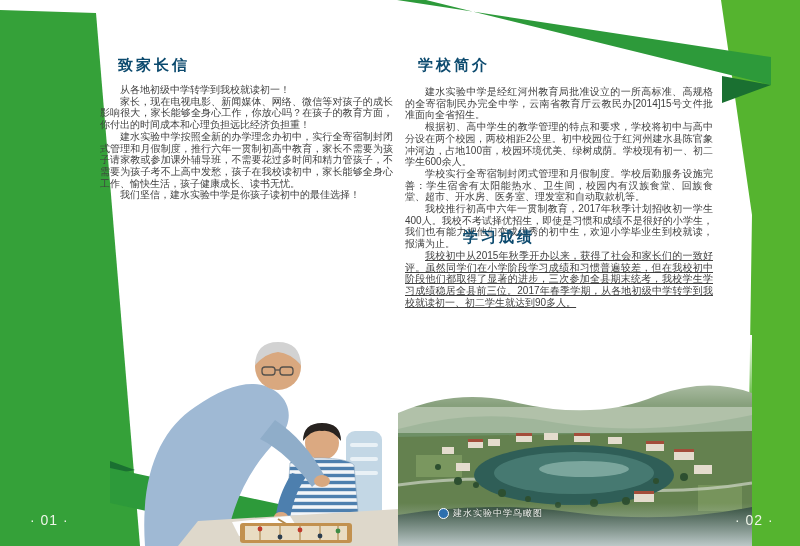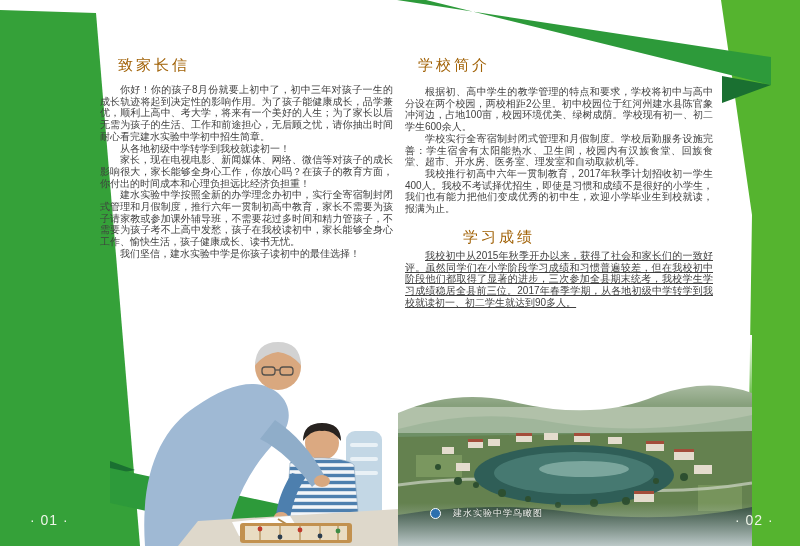--- a/index.html
+++ b/index.html
@@ -1,26 +1,26 @@
 <!DOCTYPE html>
 <html><head>
 <meta charset="utf-8">
 <style>
   html,body{margin:0;padding:0;background:#ffffff;}
   .canvas{position:relative;width:800px;height:546px;overflow:hidden;background:#ffffff;
           font-family:"Liberation Sans","DejaVu Sans",sans-serif;}
   .shapes{position:absolute;left:0;top:0;width:800px;height:546px;}
-  .section-title{position:absolute;color:#a16207;font-family:"Liberation Serif","DejaVu Serif",serif;
-          font-weight:normal;font-size:15px;letter-spacing:3px;}
+  .section-title{position:absolute;color:#0c4a6e;font-family:"Liberation Serif","DejaVu Serif",serif;
+          font-weight:bold;font-size:15px;letter-spacing:3px;}
   .body-block{position:absolute;color:#3f3f3f;font-size:10px;line-height:11.7px;text-align:justify;}
   .body-block p{margin:0;text-indent:2em;}
   .page-num{position:absolute;color:#eef5e8;font-size:14px;letter-spacing:1px;z-index:9;}
   .photo{position:absolute;}
   .photo svg{display:block;}
-  .caption{position:absolute;left:32px;top:172px;display:flex;align-items:center;gap:12px;z-index:5;}
+  .caption{position:absolute;left:40px;top:172px;display:flex;align-items:center;gap:4px;z-index:5;}
   .caption .logo{width:11px;height:11px;border-radius:50%;background:#2c6fae;
           border:1.5px solid #ffffff;box-sizing:border-box;display:inline-block;}
   .caption .cap-text{color:#f2f5f0;font-size:9px;letter-spacing:1px;text-shadow:0 0 2px rgba(0,0,0,.6);}
 </style>
 </head>
 <body>
 
 <div class="canvas">
 
   <svg class="shapes" viewBox="0 0 800 546">
@@ -32,21 +32,20 @@
     <polygon points="397,0 771,57 771,85 426,0" fill="#2d9a3a"></polygon>
     <polygon points="722,76 771,85 722,103" fill="#1a7031"></polygon>
 
     <polygon points="110,461 135,470 110,475" fill="#1a7031"></polygon>
     <polygon points="110,468 700,594 700,632 110,503" fill="#2d9a3a"></polygon>
   </svg>
 
   <div class="section-title" style="left:118px;top:56px;">致家长信</div>
 
   <div class="body-block" style="left:100px;top:84px;width:293px;">
-    <p>你好！你的孩子8月份就要上初中了，初中三年对孩子一生的成长轨迹将起到决定性的影响作用。为了孩子能健康成长，品学兼优，顺利上高中、考大学，将来有一个美好的人生；为了家长以后无需为孩子的生活、工作和前途担心，无后顾之忧，请你抽出时间耐心看完建水实验中学初中招生简章。</p>
     <p>从各地初级中学转学到我校就读初一！</p>
     <p>家长，现在电视电影、新闻媒体、网络、微信等对孩子的成长影响很大，家长能够全身心工作，你放心吗？在孩子的教育方面，你付出的时间成本和心理负担远比经济负担重！</p>
     <p>建水实验中学按照全新的办学理念办初中，实行全寄宿制封闭式管理和月假制度，推行六年一贯制初高中教育，家长不需要为孩子请家教或参加课外辅导班，不需要花过多时间和精力管孩子，不需要为孩子考不上高中发愁，孩子在我校读初中，家长能够全身心工作、愉快生活，孩子健康成长、读书无忧。</p>
     <p>我们坚信，建水实验中学是你孩子读初中的最佳选择！</p>
   </div>
 
   <div class="photo" style="left:140px;top:325px;width:260px;height:221px;">
     <svg width="260" height="221" viewBox="0 0 260 221">
       <defs>
         <pattern id="stripes" width="6" height="7" patternUnits="userSpaceOnUse">
@@ -103,20 +102,21 @@
         </g>
       </g>
     </svg>
   </div>
 
   <div class="page-num" style="left:30px;top:512px;">· 01 ·</div>
 
   <div class="section-title" style="left:418px;top:56px;">学校简介</div>
 
   <div class="body-block" style="left:405px;top:86px;width:308px;">
+    <p>建水实验中学是经红河州教育局批准设立的一所高标准、高规格的全寄宿制民办完全中学，云南省教育厅云教民办[2014]15号文件批准面向全省招生。</p>
     <p>根据初、高中学生的教学管理的特点和要求，学校将初中与高中分设在两个校园，两校相距2公里。初中校园位于红河州建水县陈官象冲河边，占地100亩，校园环境优美、绿树成荫。学校现有初一、初二学生600余人。</p>
     <p>学校实行全寄宿制封闭式管理和月假制度。学校后勤服务设施完善：学生宿舍有太阳能热水、卫生间，校园内有汉族食堂、回族食堂、超市、开水房、医务室、理发室和自动取款机等。</p>
     <p>我校推行初高中六年一贯制教育，2017年秋季计划招收初一学生400人。我校不考试择优招生，即使是习惯和成绩不是很好的小学生，我们也有能力把他们变成优秀的初中生，欢迎小学毕业生到校就读，报满为止。</p>
   </div>
 
   <div class="section-title" style="left:418px;top:228px;margin-left:45px;">学习成绩</div>
 
   <div class="body-block" style="left:405px;top:250px;width:308px;text-decoration:underline;">
     <p>我校初中从2015年秋季开办以来，获得了社会和家长们的一致好评。虽然同学们在小学阶段学习成绩和习惯普遍较差，但在我校初中阶段他们都取得了显著的进步，三次参加全县期末统考，我校学生学习成绩稳居全县前三位。2017年春季学期，从各地初级中学转学到我校就读初一、初二学生就达到90多人。</p>
   </div>

